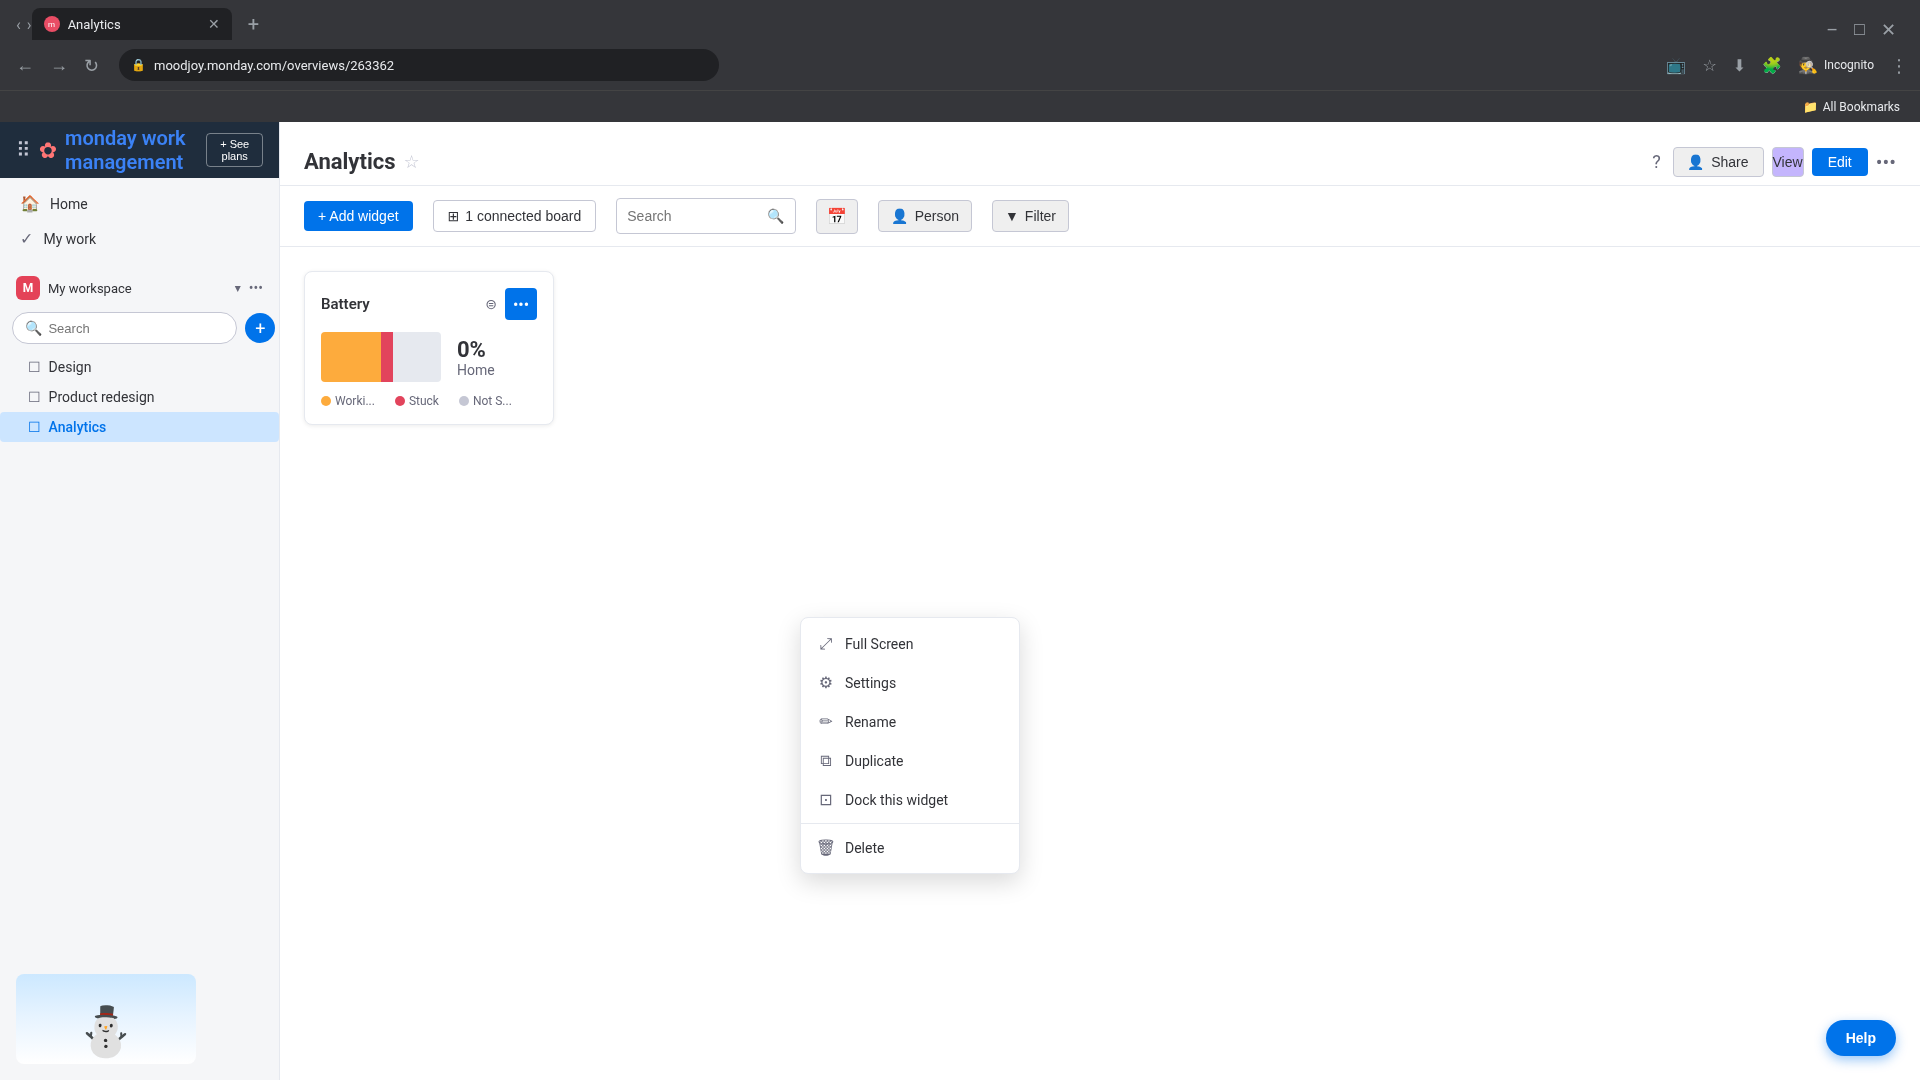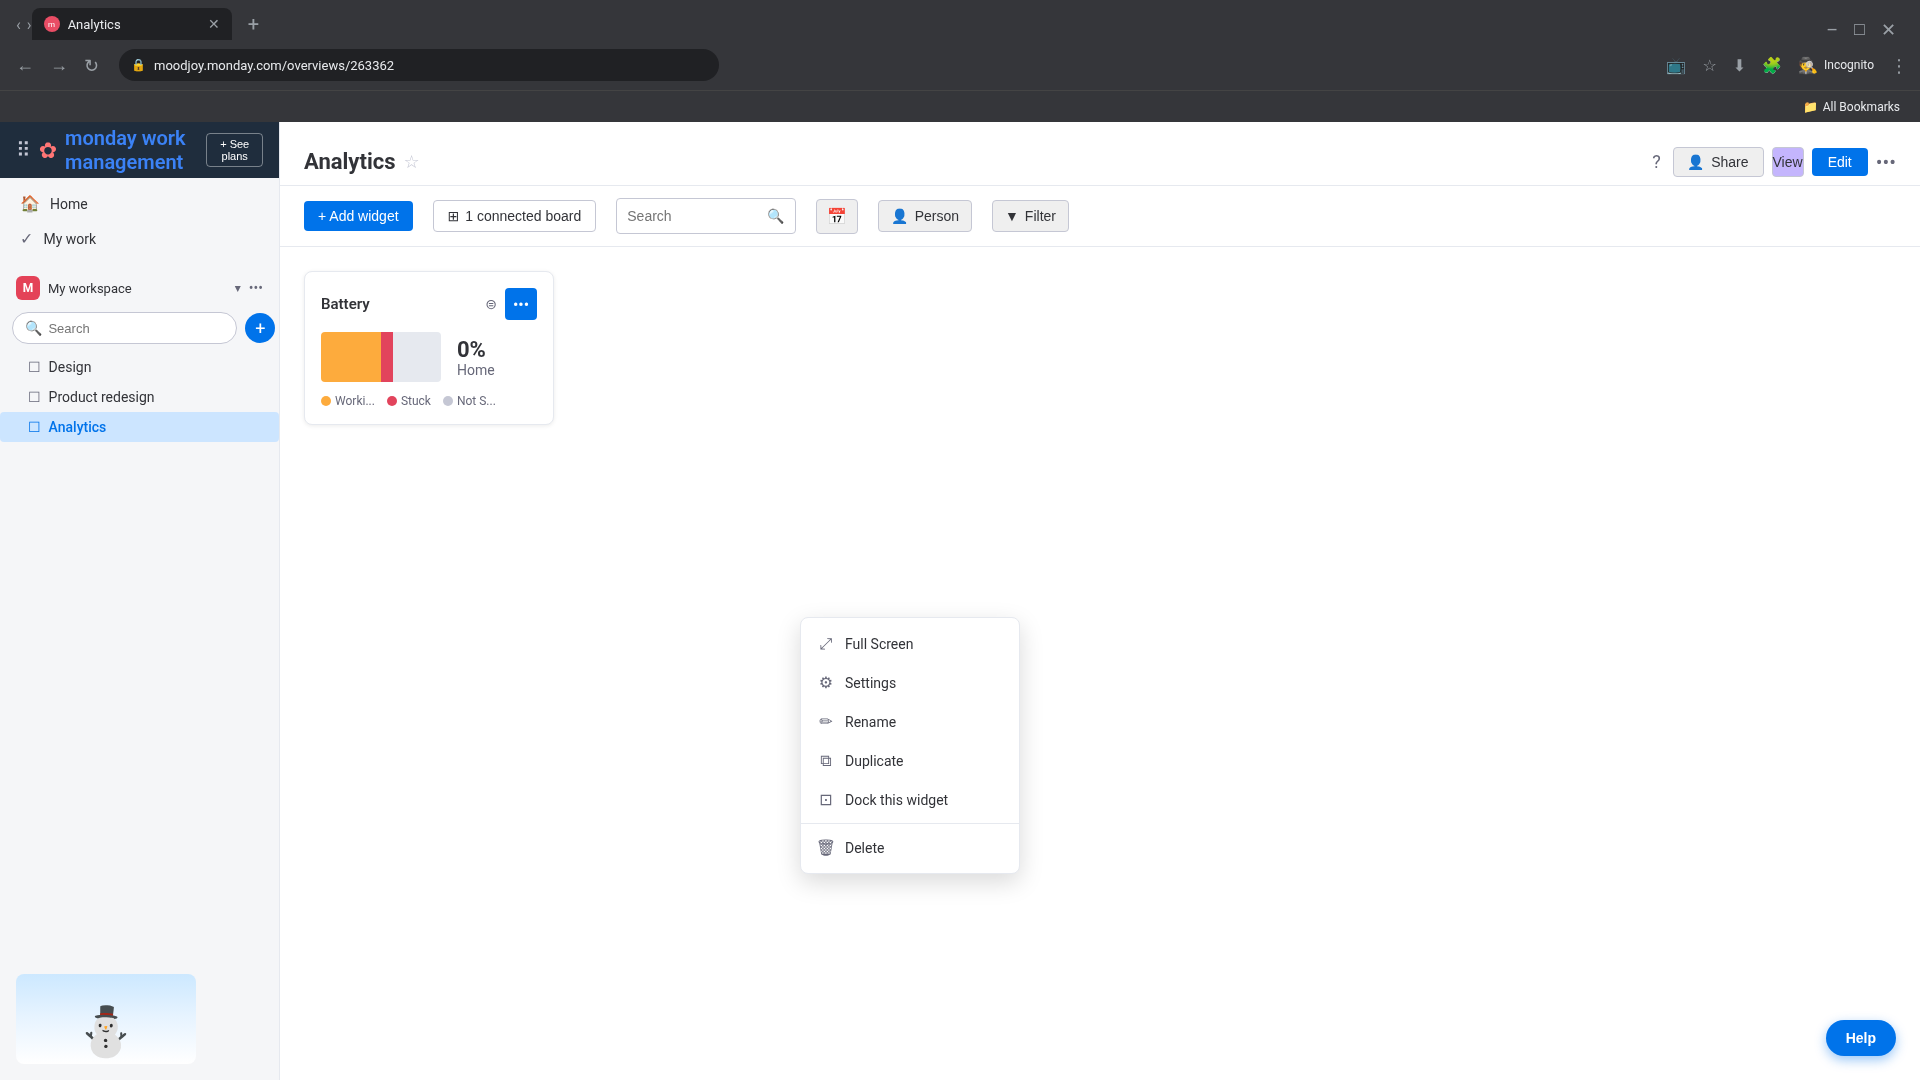--- a/index.html
+++ b/index.html
@@ -89,21 +89,21 @@
     .widget-more-btn { width: 32px; height: 32px; background: #0073ea; border-radius: 4px; display: flex; align-items: center; justify-content: center; color: white; cursor: pointer; font-size: 16px; }
 
     .battery-chart { display: flex; align-items: center; gap: 16px; margin-bottom: 12px; }
     .battery-bar { height: 50px; width: 120px; display: flex; border-radius: 4px; overflow: hidden; }
     .battery-segment-orange { background: #fdab3d; flex: 5; }
     .battery-segment-red { background: #e2445c; flex: 1; }
     .battery-segment-empty { background: #e6e9ef; flex: 4; }
     .battery-percent { font-size: 22px; font-weight: 700; color: #323338; }
     .battery-done { font-size: 14px; color: #676879; }
 
-    .battery-legend { display: flex; gap: 12px; flex-wrap: wrap; margin-top: 6px; }
+    .battery-legend { display: flex; gap: 20px; flex-wrap: wrap; margin-top: 6px; }
     .legend-item { display: flex; align-items: center; gap: 4px; font-size: 12px; color: #676879; }
     .legend-dot { width: 10px; height: 10px; border-radius: 50%; }
     .dot-working { background: #fdab3d; }
     .dot-stuck { background: #e2445c; }
     .dot-not-started { background: #c5c7d4; }
 
     
     .context-menu { position: absolute; top: 370px; left: 520px; background: white; border-radius: 8px; box-shadow: 0 8px 24px rgba(0,0,0,0.15); width: 220px; z-index: 100; padding: 6px 0; border: 1px solid #e6e9ef; }
     .menu-item { display: flex; align-items: center; gap: 10px; padding: 10px 16px; cursor: pointer; font-size: 14px; color: #323338; }
     .menu-item .menu-icon { color: #676879; font-size: 16px; width: 18px; display: flex; align-items: center; justify-content: center; }

